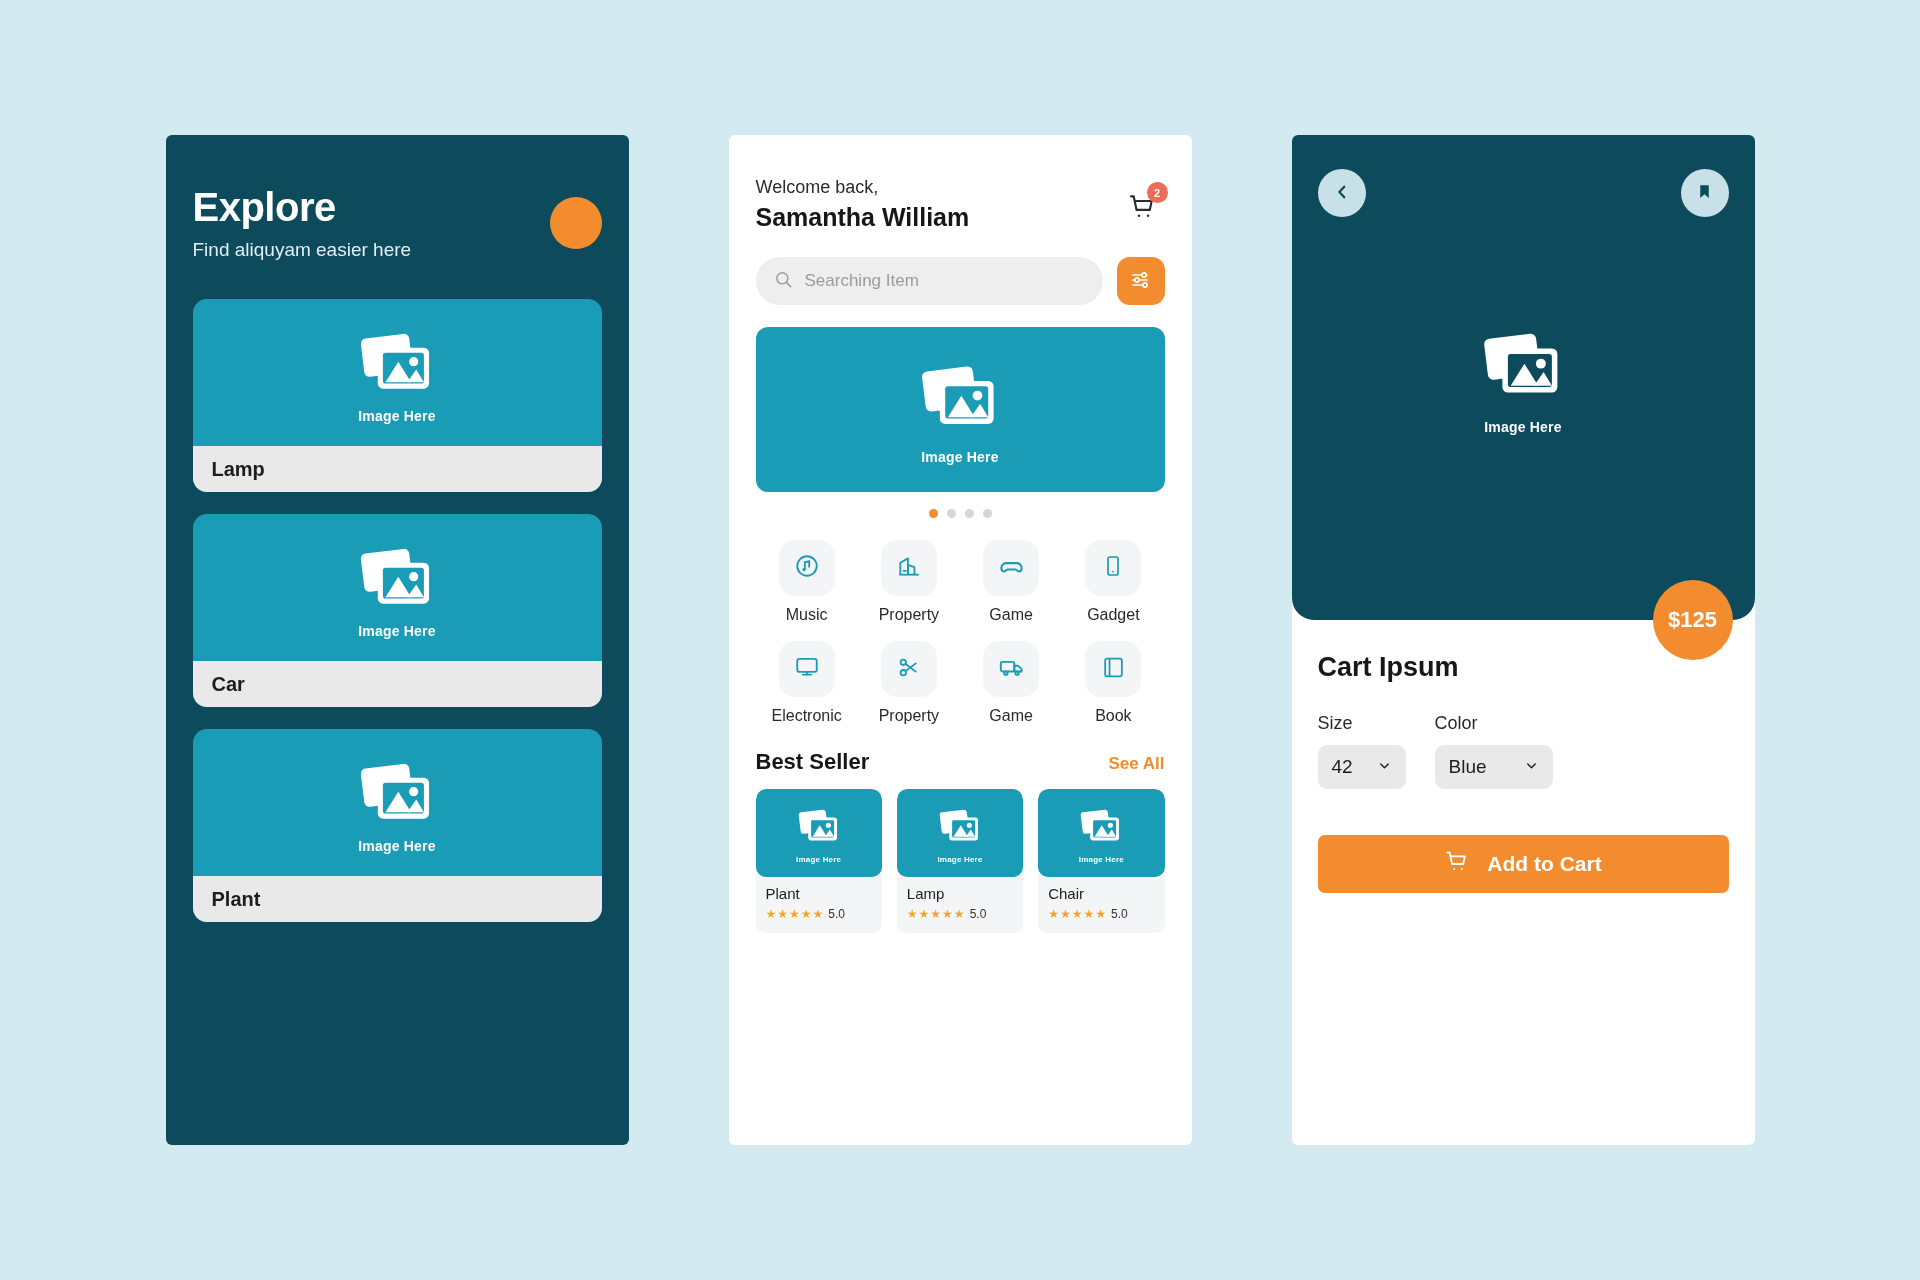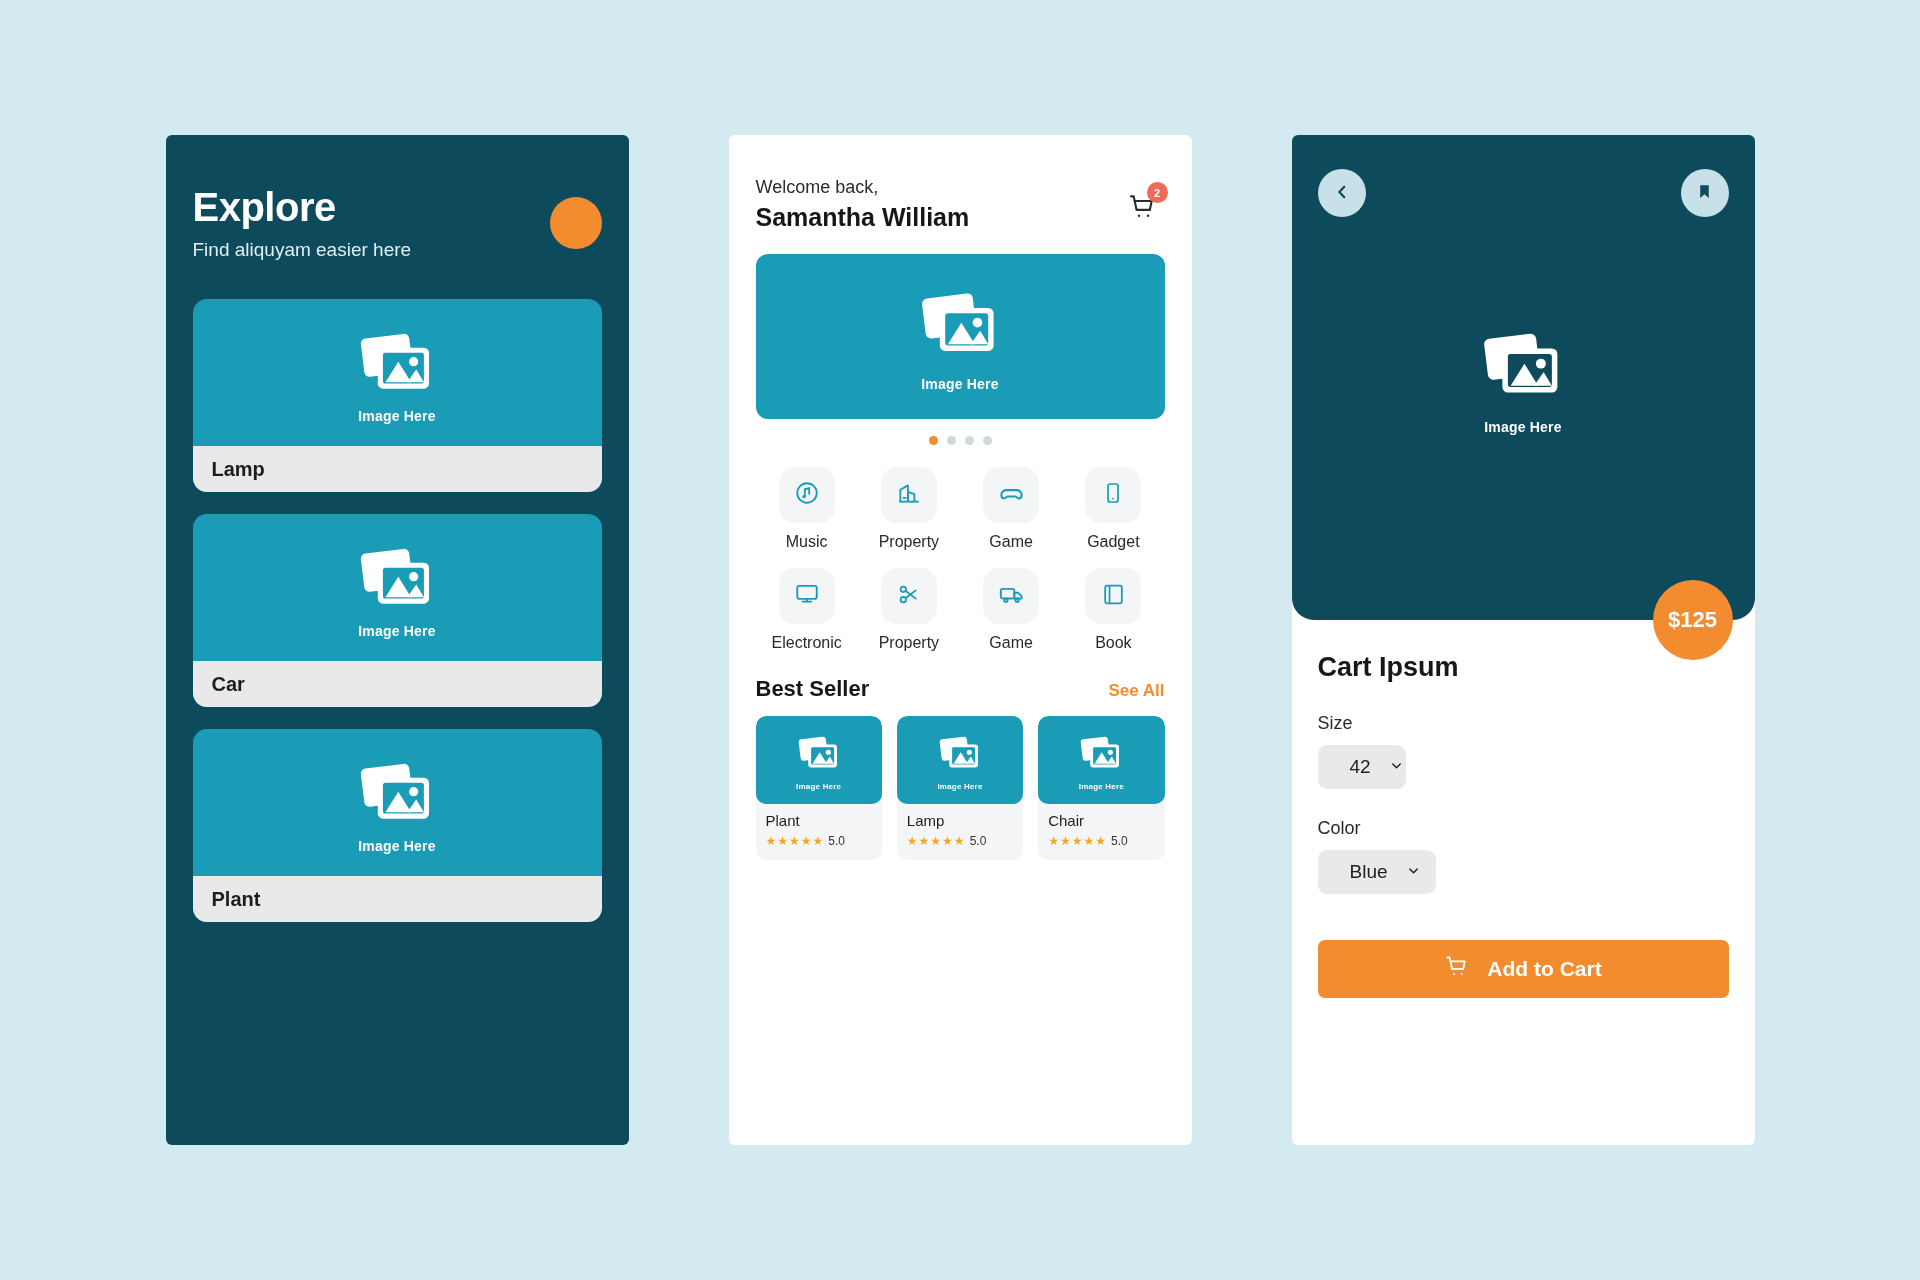--- a/index.html
+++ b/index.html
@@ -167,26 +167,26 @@
     background: #f28c2e; color: #fff;
     font-size: 22px; font-weight: bold;
     display: flex; align-items: center; justify-content: center;
   }
   .detail-body { padding: 32px 26px 0 26px; }
   .detail-title { font-size: 27px; font-weight: bold; color: #17171a; }
   .detail-desc {
     margin-top: 17px; font-size: 16px; color: #3a3a3a; line-height: 1.82;
     max-width: 370px;
   }
-  .opts { display: flex; gap: 29px; margin-top: 30px; flex-direction: column; }
+  .opts { display: flex; gap: 29px; margin-top: 30px; }
   .opt-label { font-size: 18px; color: #2a2a2a; }
   .opt-box {
     margin-top: 11px; height: 44px; border-radius: 9px;
     background: #e9e9e9; display: flex; align-items: center;
-    justify-content: space-between; padding: 0 32px; gap: 18px;
+    justify-content: space-between; padding: 0 14px; gap: 18px;
     cursor: pointer; font-size: 19px; color: #1d1d1d;
   }
   .opt-size .opt-box { width: 88px; }
   .opt-color .opt-box { width: 118px; }
   .atc {
     margin: 46px 0 0 0; width: 100%; height: 58px;
     background: #f28c2e; border: none; border-radius: 7px;
     color: #fff; font-size: 21px; font-weight: bold;
     font-family: "Liberation Sans", sans-serif;
     display: flex; align-items: center; justify-content: center; gap: 16px;
@@ -285,20 +285,43 @@
             <path d="M3 4h2l2.2 10.2h9.4"></path>
             <path d="M6.4 7.5h12.1l-1.4 6.7"></path>
             <circle cx="9" cy="18.6" r="0.9" fill="#2b2b2b" stroke="none"></circle>
             <circle cx="15.8" cy="18.6" r="0.9" fill="#2b2b2b" stroke="none"></circle>
           </svg>
         </span>
         <span class="cart-badge">2</span>
       </div>
     </div>
 
+    <div class="search-row">
+      <div class="search-box">
+        <span>
+          <svg width="19" height="19" viewBox="0 0 24 24" fill="none" stroke="#9b9b9b" stroke-width="1.8" stroke-linecap="round">
+            <circle cx="10.5" cy="10.5" r="7"></circle>
+              <path d="M15.8 15.8 L21 21"></path>
+          </svg>
+        </span>
+        <input class="search-input" type="text" placeholder="Searching Item" style="">
+      </div>
+      <button class="filter-btn">
+        <span>
+          <svg width="24" height="24" viewBox="0 0 24 24" fill="none" stroke="#ffffff" stroke-width="1.7" stroke-linecap="round">
+            <path d="M4 7h14"></path>
+              <circle cx="15" cy="7" r="2.1" fill="#f28c2e"></circle>
+            <path d="M4 12h14"></path>
+              <circle cx="8" cy="12" r="2.1" fill="#f28c2e"></circle>
+            <path d="M4 17h14"></path>
+              <circle cx="16" cy="17" r="2.1" fill="#f28c2e"></circle>
+          </svg>
+        </span>
+      </button>
+    </div>
 
     <div class="hero">
       <span>
         <svg width="86" height="86" viewBox="0 0 64 64">
           <g fill="#ffffff">
             <rect x="5" y="11" width="38" height="30" rx="4" transform="rotate(-7 24 26)"></rect>
             <rect x="17" y="20" width="40" height="32" rx="4"></rect>
           </g>
           <rect x="21" y="24" width="32" height="24" rx="2" fill="#1a9cb7"></rect>
           <g fill="#ffffff">

